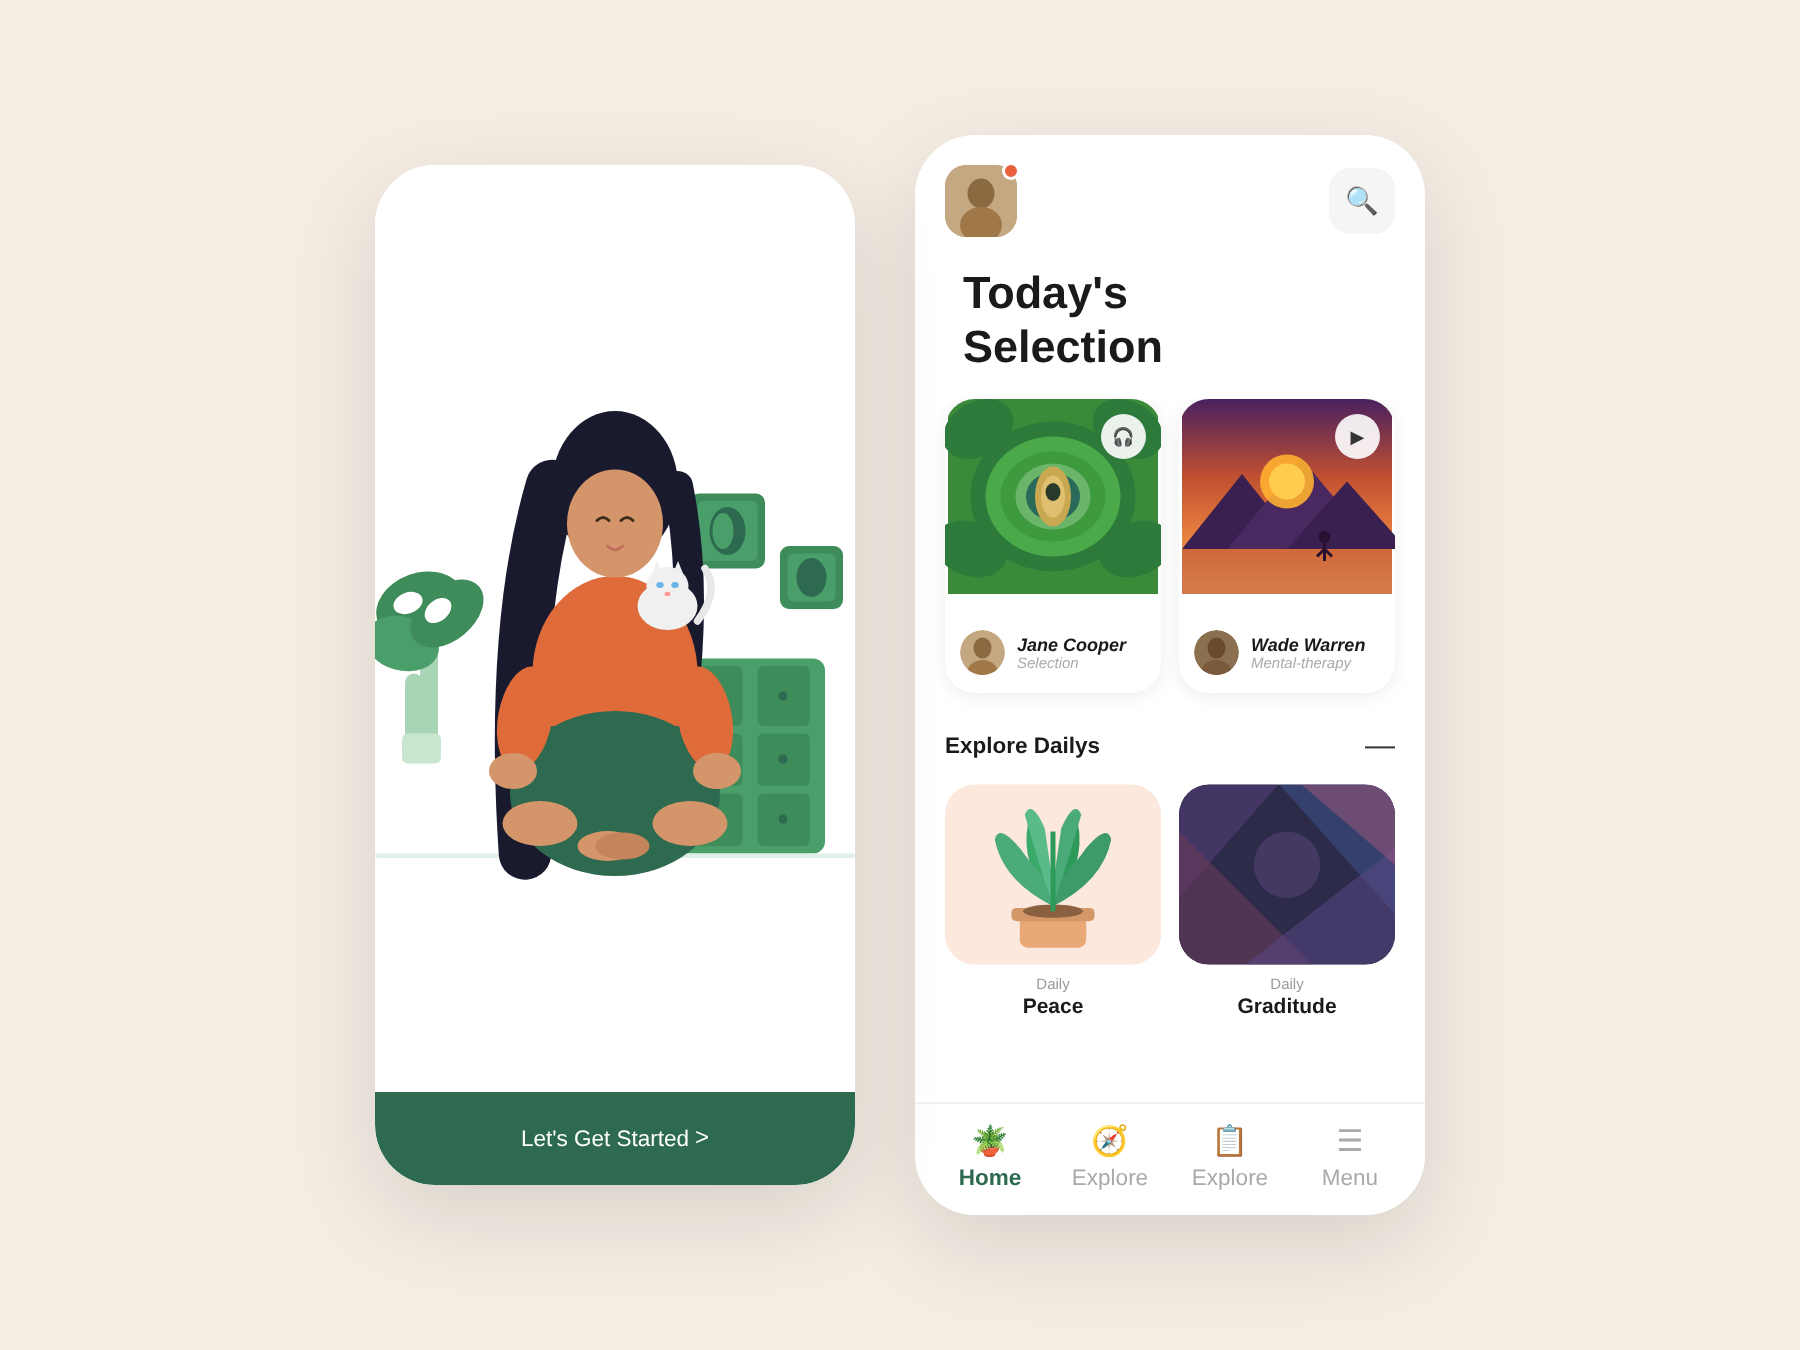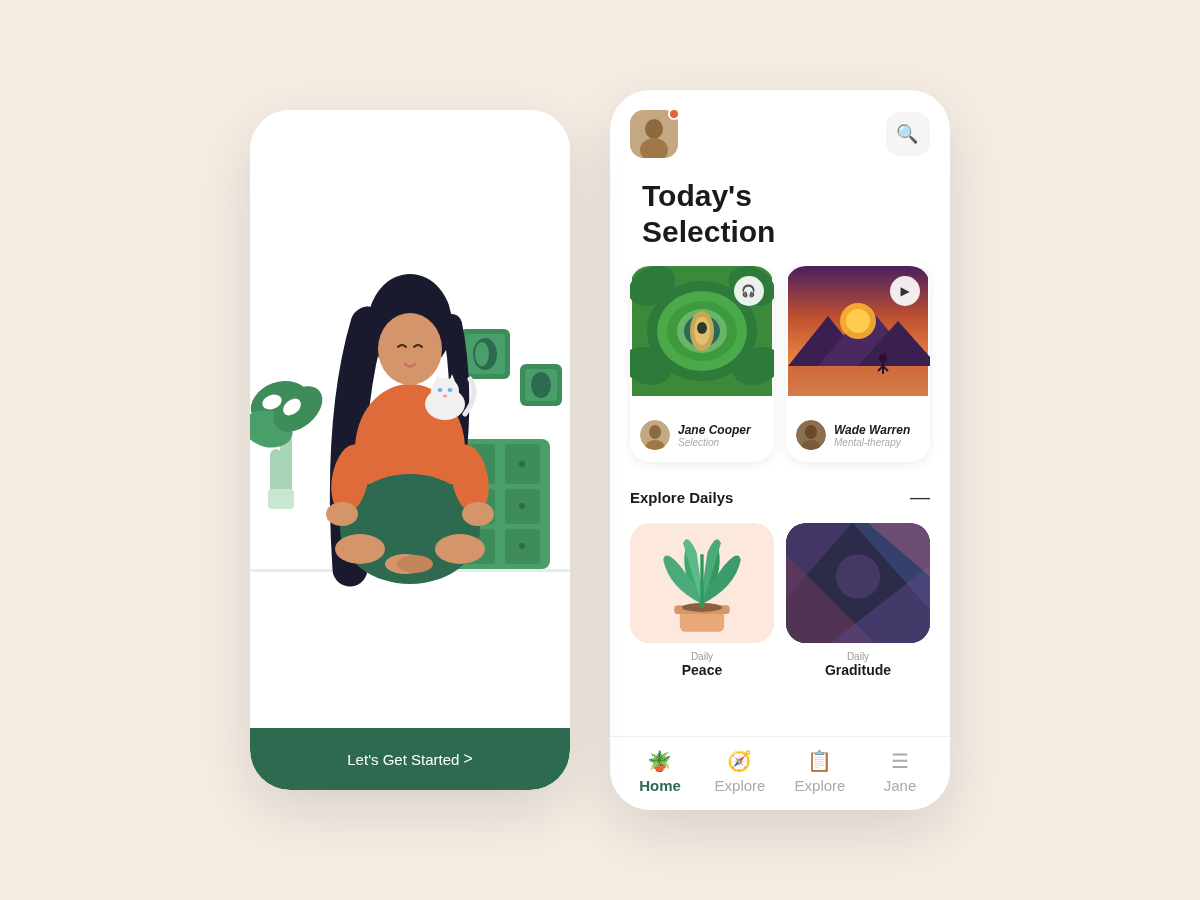--- a/index.html
+++ b/index.html
@@ -627,20 +627,20 @@
         <div class="nav-item">
           <span class="nav-icon">🧭</span>
           <span class="nav-label">Explore</span>
         </div>
         <div class="nav-item">
           <span class="nav-icon">📋</span>
           <span class="nav-label">Explore</span>
         </div>
         <div class="nav-item">
           <span class="nav-icon">☰</span>
-          <span class="nav-label">Jane</span>
+          <span class="nav-label">Menu</span>
         </div>
       </div>
 
     </div>
   </div>
 
 </div>
 
 </body></html>

